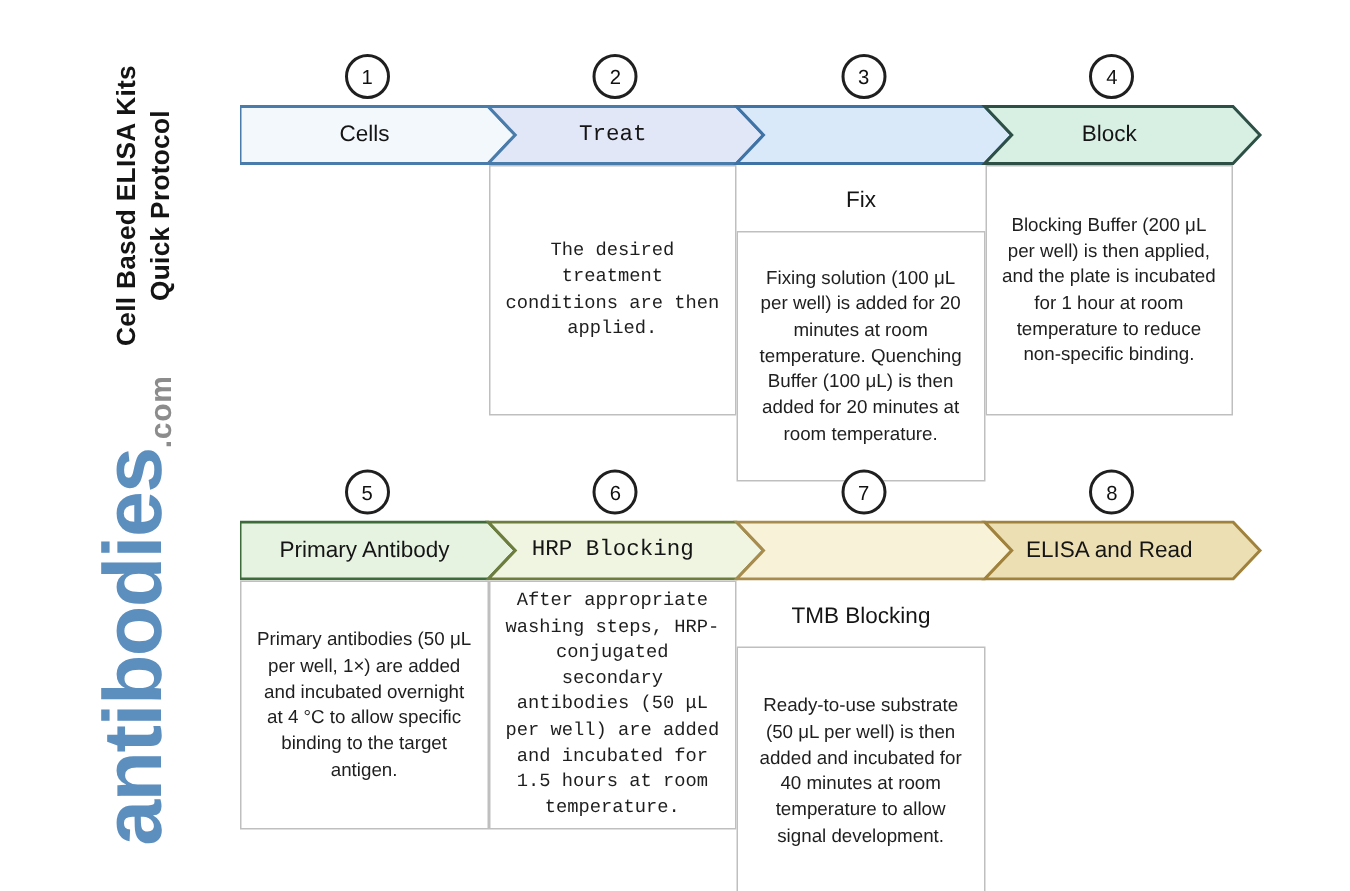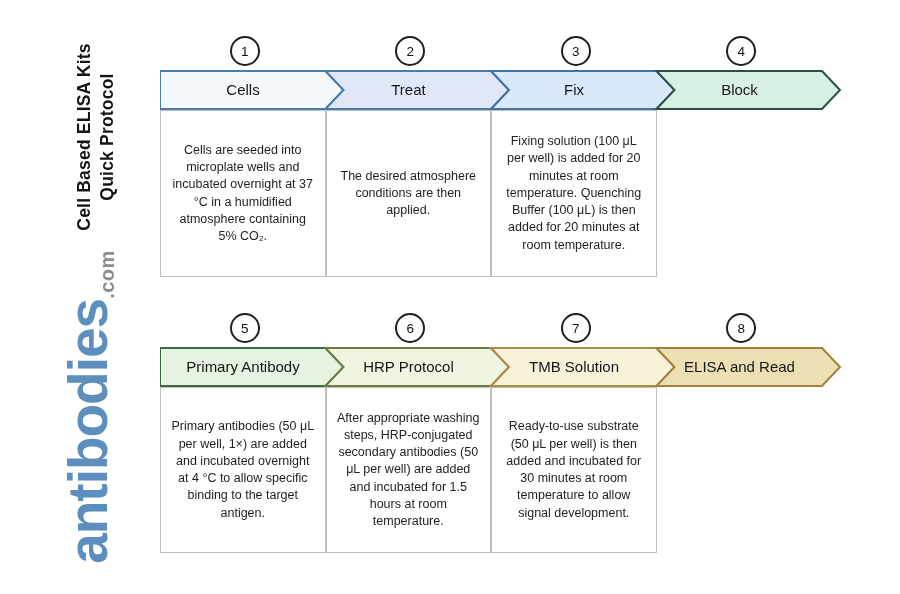--- a/index.html
+++ b/index.html
@@ -36,21 +36,21 @@
   .box{
     position:absolute;width:165.5px;background:#ffffff;border:1px solid #bfbfbf;
     display:flex;align-items:center;justify-content:center;
     padding:8px 9px;box-sizing:border-box;
   }
   .row1-box{top:110px;height:167px;}
   .row2-box{top:387px;height:166px;}
   .box p{
     margin:0;text-align:center;font-size:12.5px;line-height:1.38;color:#1e1e1e;
   }
-  .col-0{left:0;}   .col-1{left:165.5px;} .col-2{left:331px;} .col-3{left:496.5px;}
+  .col-0{left:0;}   .col-1{left:165.5px;font-family:Liberation Mono, monospace;} .col-2{left:331px;margin-top:44px;} .col-3{left:496.5px;}
   .ccol-0{left:69.75px;} .ccol-1{left:235.25px;} .ccol-2{left:400.75px;} .ccol-3{left:566.25px;}
 </style>
 </head>
 <body>
 
 <div class="canvas">
 
   <div class="vtext vtitle">
     <div>Cell Based ELISA Kits</div>
     <div>Quick Protocol</div>
@@ -80,28 +80,28 @@
         <polygon points="165.5,1 331,1 349,20 331,39 165.5,39 183.5,20" stroke-width="2" fill="#e2e7f8" stroke="#4a7cab"></polygon>
         <polygon points="331,1 496.5,1 514.5,20 496.5,39 331,39 349,20" stroke-width="2" fill="#d9e9fa" stroke="#3f73a5"></polygon>
         <polygon points="496.5,1 662,1 680,20 662,39 496.5,39 514.5,20" stroke-width="2" fill="#d7f0e3" stroke="#2d4f46"></polygon>
       </svg>
       <span class="alabel col-0">Cells</span>
       <span class="alabel col-1">Treat</span>
       <span class="alabel col-2">Fix</span>
       <span class="alabel col-3">Block</span>
     </div>
 
-    <div class="box row1-box col-0">
-        <p>Cells are seeded into microplate wells and incubated overnight at 37 °C in a humidified atmosphere containing 5% CO₂.</p>
-      </div>
     <div class="box row1-box col-1">
-        <p>The desired atmosphere conditions are then applied.</p>
+        <p>The desired treatment conditions are then applied.</p>
       </div>
     <div class="box row1-box col-2">
         <p>Fixing solution (100 μL per well) is added for 20 minutes at room temperature. Quenching Buffer (100 μL) is then added for 20 minutes at room temperature.</p>
+      </div>
+    <div class="box row1-box col-3">
+        <p>Blocking Buffer (200 μL per well) is then applied, and the plate is incubated for 1 hour at room temperature to reduce non-specific binding.</p>
       </div>
 
     <div class="circle row2-circle ccol-0">
         <span>5</span>
       </div>
     <div class="circle row2-circle ccol-1">
         <span>6</span>
       </div>
     <div class="circle row2-circle ccol-2">
         <span>7</span>
@@ -111,29 +111,29 @@
       </div>
 
     <div class="band band-2">
       <svg width="682" height="40" viewBox="0 0 682 40">
         <polygon points="0,1 165.5,1 183.5,20 165.5,39 0,39" stroke-width="2" fill="#e7f3e1" stroke="#3e6b3a"></polygon>
         <polygon points="165.5,1 331,1 349,20 331,39 165.5,39 183.5,20" stroke-width="2" fill="#eff5e0" stroke="#6d7d3e"></polygon>
         <polygon points="331,1 496.5,1 514.5,20 496.5,39 331,39 349,20" stroke-width="2" fill="#f7f2d8" stroke="#a88c4e"></polygon>
         <polygon points="496.5,1 662,1 680,20 662,39 496.5,39 514.5,20" stroke-width="2" fill="#ecdfb4" stroke="#a1823c"></polygon>
       </svg>
       <span class="alabel col-0">Primary Antibody</span>
-      <span class="alabel col-1">HRP Protocol</span>
-      <span class="alabel col-2">TMB Solution</span>
+      <span class="alabel col-1">HRP Blocking</span>
+      <span class="alabel col-2">TMB Blocking</span>
       <span class="alabel col-3">ELISA and Read</span>
     </div>
 
     <div class="box row2-box col-0">
         <p>Primary antibodies (50 μL per well, 1×) are added and incubated overnight at 4 °C to allow specific binding to the target antigen.</p>
       </div>
     <div class="box row2-box col-1">
         <p>After appropriate washing steps, HRP-conjugated secondary antibodies (50 μL per well) are added and incubated for 1.5 hours at room temperature.</p>
       </div>
     <div class="box row2-box col-2">
-        <p>Ready-to-use substrate (50 μL per well) is then added and incubated for 30 minutes at room temperature to allow signal development.</p>
+        <p>Ready-to-use substrate (50 μL per well) is then added and incubated for 40 minutes at room temperature to allow signal development.</p>
       </div>
 
   </div>
 </div>
 
 </body></html>

